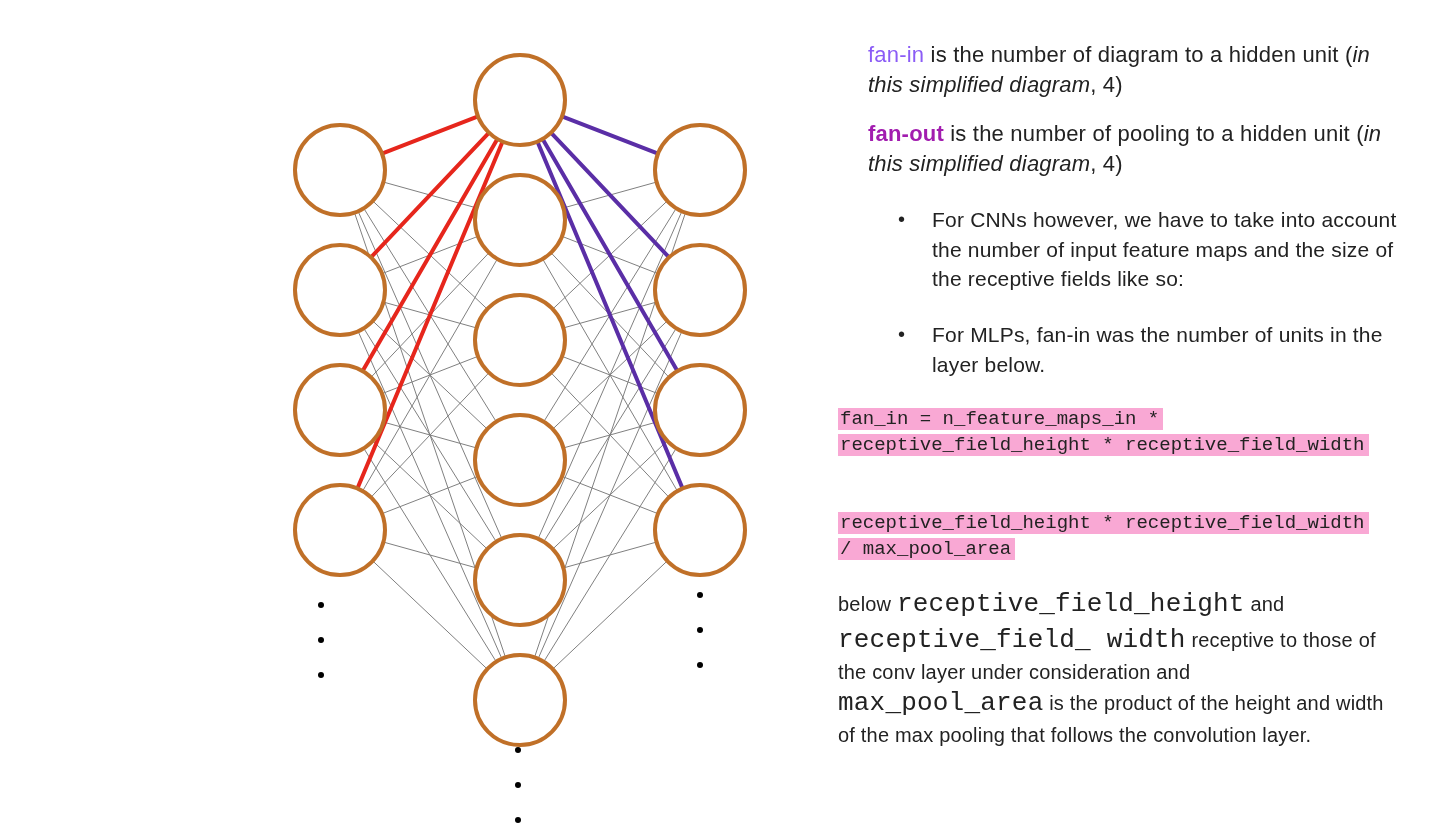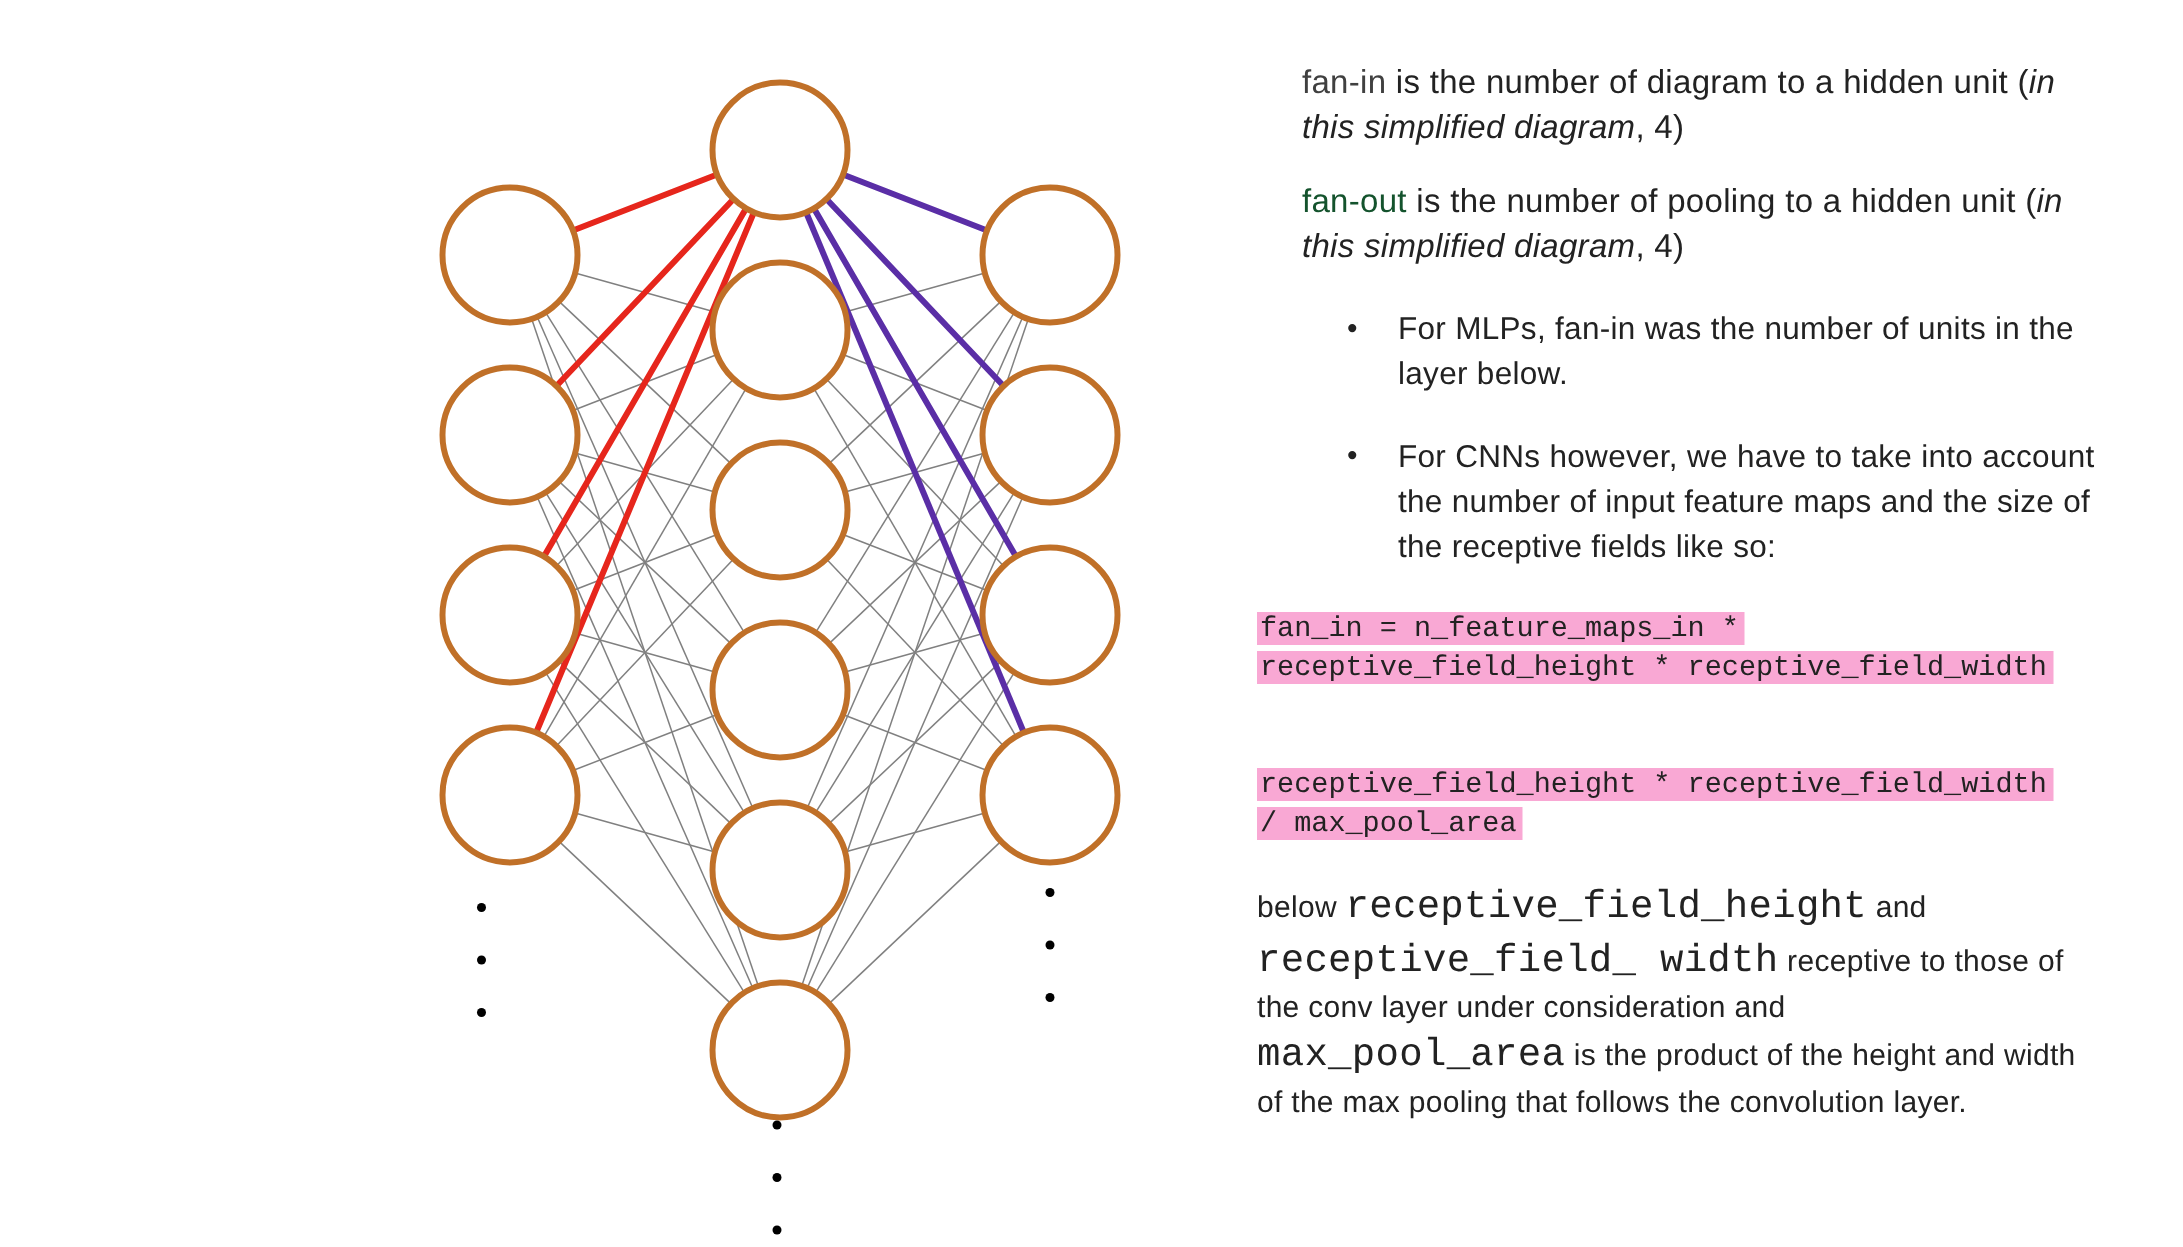--- a/index.html
+++ b/index.html
@@ -29,22 +29,22 @@
     left: 838px;
     top: 40px;
     width: 560px;
   }
   .para {
     font-size: 22px;
     line-height: 1.35;
     letter-spacing: 0.2px;
     margin: 0 0 20px 30px;
   }
-  .fan-in-term { color: #404040; font-weight: 500; }
-  .fan-out-term { color: #14532d; font-weight: 400; }
+  .fan-in-term { color: #8b5cf6; font-weight: 500; }
+  .fan-out-term { color: #a21caf; font-weight: 700; }
   .italic { font-style: italic; }
   ul.bullets {
     margin: 26px 0 22px 60px;
     padding: 0;
     list-style: none;
   }
   ul.bullets li {
     position: relative;
     font-size: 21px;
     line-height: 1.42;
@@ -175,22 +175,22 @@
 
     <p class="para">
       <span class="fan-in-term">fan-in</span><span> is the number of diagram to a hidden unit (</span><span class="italic">in this simplified diagram</span><span>, 4)</span>
     </p>
 
     <p class="para">
       <span class="fan-out-term">fan-out</span><span> is the number of pooling to a hidden unit (</span><span class="italic">in this simplified diagram</span><span>, 4)</span>
     </p>
 
     <ul class="bullets">
+      <li>For CNNs however, we have to take into account the number of input feature maps and the size of the receptive fields like so:</li>
       <li>For MLPs, fan-in was the number of units in the layer below.</li>
-      <li>For CNNs however, we have to take into account the number of input feature maps and the size of the receptive fields like so:</li>
     </ul>
 
     <div class="code-block">
       <span class="hl">fan_in = n_feature_maps_in * </span><br>
       <span class="hl">receptive_field_height * receptive_field_width</span>
     </div>
 
     <div class="code-block">
       <br>
       <span class="hl">receptive_field_height * receptive_field_width </span><br>

